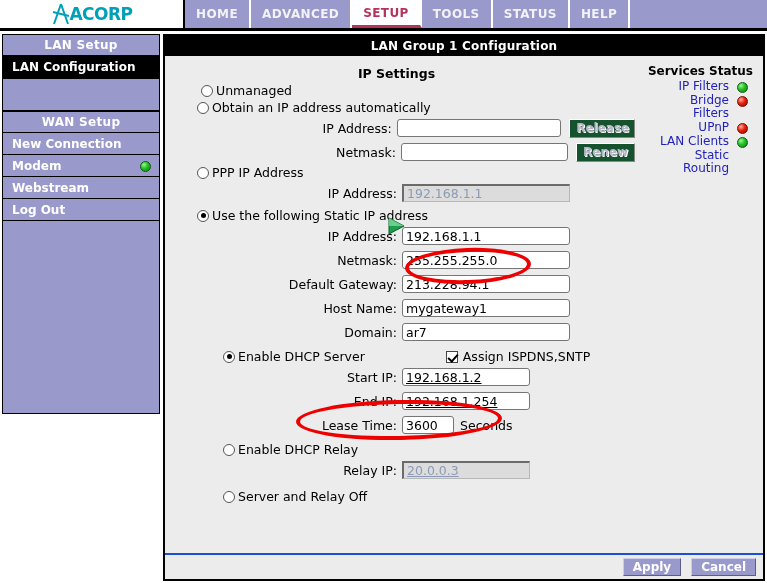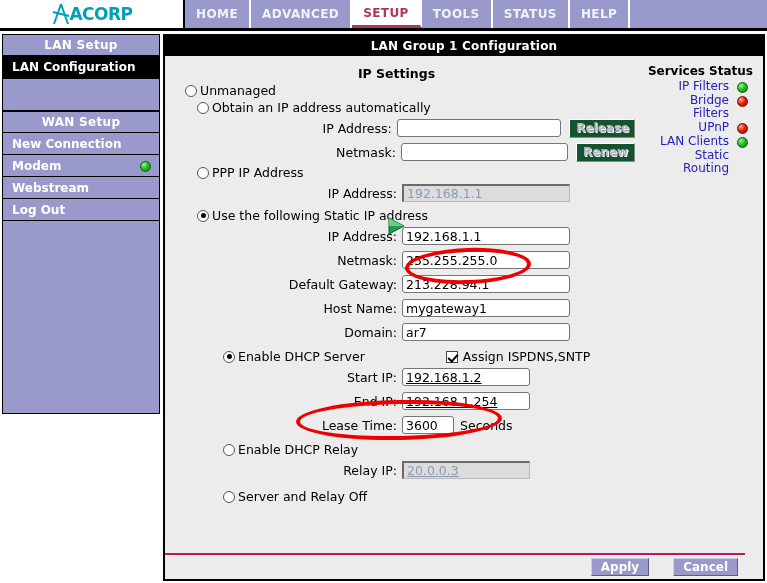--- a/index.html
+++ b/index.html
@@ -312,29 +312,29 @@
   }
   .cursor-arrow {
     position: absolute;
     left: 222px;
     top: 160px;
   }
 
   
   .footer {
     position: absolute;
-    left: 0; right: 18px; bottom: 0;
+    left: 0; right: 0; bottom: 0;
     height: 24px;
     background: #ececec;
-    border-top: 2px solid #be185d;
+    border-top: 2px solid #1d4ed8;
     display: flex;
     align-items: center;
     justify-content: flex-end;
     padding-right: 7px;
-    gap: 24px;
+    gap: 10px;
   }
   .btn-foot {
     background: #9999cc;
     color: #ffffff;
     font-weight: bold;
     font-size: 12px;
     font-family: "DejaVu Sans", "Liberation Sans", sans-serif;
     border: 1px solid #5c5c8a;
     border-top-color: #ccccE8;
     border-left-color: #ccccE8;
@@ -437,21 +437,21 @@
             </div>
         </div>
         <div class="svc-row">
           <div class="svc-link">Static Routing</div>
           <div class="svc-led-slot"></div>
         </div>
       </div>
 
       <div class="form">
 
-        <div class="radio-line" style="padding-left:20px;">
+        <div class="radio-line" style="padding-left:36px;">
           <span class="radio"></span>
           <span>Unmanaged</span>
         </div>
 
         <div class="radio-line" style="padding-left:32px;">
           <span class="radio"></span>
           <span>Obtain an IP address automatically</span>
         </div>
 
         <div class="field-row">

